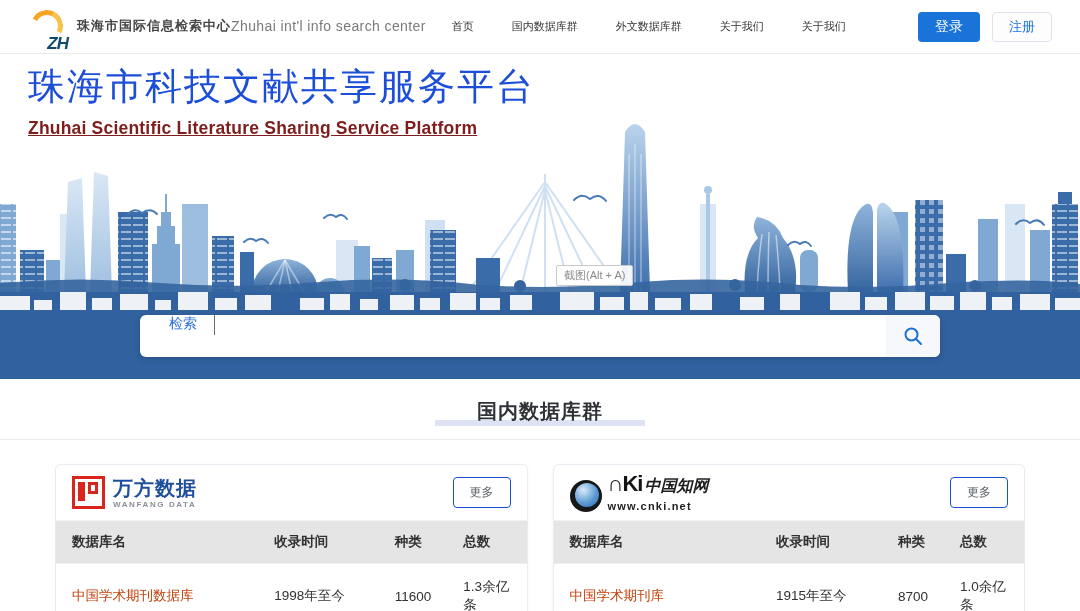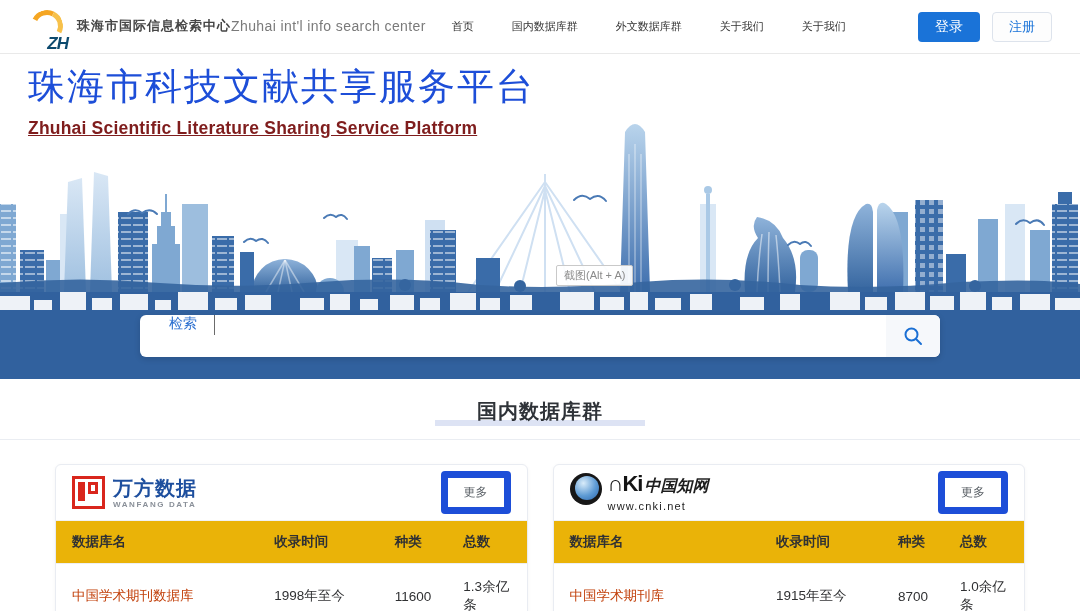--- a/index.html
+++ b/index.html
@@ -56,47 +56,47 @@
   .section-title { position:relative; z-index:1; font-size:20px; font-weight:700; color:#2f3338; letter-spacing:1px; }
   .section-underline { width:210px; height:6px; background:#dde3f4; margin:-5px auto 0; }
   .section-divider { border:none; border-top:1px solid #eaedf2; margin-top:13px; }
 
   
   .cards { display:flex; gap:25px; margin:24px 55px 0 55px; }
   .card { flex:1; background:#fff; border:1px solid #e9ecf2; border-radius:6px;
     box-shadow:0 1px 4px rgba(0,0,0,.04); min-height:220px; overflow:hidden; }
   .card-head { height:56px; display:flex; align-items:center; justify-content:space-between;
     padding:0 16px; border-bottom:1px solid #f0f2f5; }
-  .btn-more { background:#fff; border:7px solid #1d4ed8; border-radius:4px; color:#5a6066;
+  .btn-more { background:#fff; border:1px solid #1d4ed8; border-radius:4px; color:#5a6066;
     font-size:12px; padding:6px 16px; cursor:pointer; }
 
   .wf-logo { display:flex; align-items:flex-end; gap:8px; }
   .wf-icon { width:33px; height:33px; border:3px solid #d9261c; display:flex;
     align-items:flex-start; gap:3px; padding:3px; }
   .wf-icon i { display:block; }
   .wf-bar1 { width:7px; height:19px; background:#d9261c; }
   .wf-bar2 { width:10px; height:12px; border:3px solid #d9261c; }
   .wf-text { display:flex; flex-direction:column; line-height:1.05; }
   .wf-zh { font-size:20px; font-weight:800; color:#1e4f9e; letter-spacing:1px; }
   .wf-en { font-size:8px; font-weight:700; color:#8a9099; letter-spacing:1.6px; margin-top:2px; }
 
-  .cnki-logo { display:flex; align-items:flex-start; gap:6px; }
+  .cnki-logo { display:flex; align-items:flex-end; gap:6px; }
   .cnki-globe { position:relative; width:32px; height:32px; border-radius:50%; background:#171717; flex:0 0 auto; }
   .cnki-globe::after { content:""; position:absolute; left:5px; top:3px; width:24px; height:24px;
     border-radius:50%; background:radial-gradient(circle at 35% 30%, #d9ecfa, #5e9bd4 55%, #2a66ad); }
   .cnki-text { display:flex; flex-direction:column; line-height:1; }
   .cnki-row { display:flex; align-items:baseline; gap:2px; }
   .cnki-latin { font-size:22px; font-weight:800; color:#141414; letter-spacing:-1px; }
   .cnki-zh { font-size:16px; font-weight:600; font-style:italic; color:#1d1d1d;
     font-family:"Liberation Serif","DejaVu Serif",serif; }
-  .cnki-url { font-size:11px; font-weight:400; color:#222; letter-spacing:1.2px; margin-top:6px; }
+  .cnki-url { font-size:11px; font-weight:700; color:#222; letter-spacing:1.2px; margin-top:6px; }
 
   table.db { width:100%; border-collapse:collapse; }
   table.db th { text-align:left; font-size:13.5px; font-weight:700; color:#303133;
-    padding:12px 16px; background:#eab308; border-bottom:1px solid #edeff3; }
+    padding:12px 16px; background:#e5e5e5; border-bottom:1px solid #edeff3; }
   table.db td { font-size:13.5px; color:#303133; padding:14px 16px; border-bottom:1px solid #f2f3f5; }
   table.db .col-name { width:44%; }
   table.db .col-time { width:26%; }
   table.db .col-type { width:13%; }
   table.db .col-total { width:17%; }
   a.db-link { color:#c2410c; text-decoration:none; cursor:pointer; }
 </style>
 </head>
 <body>
 

